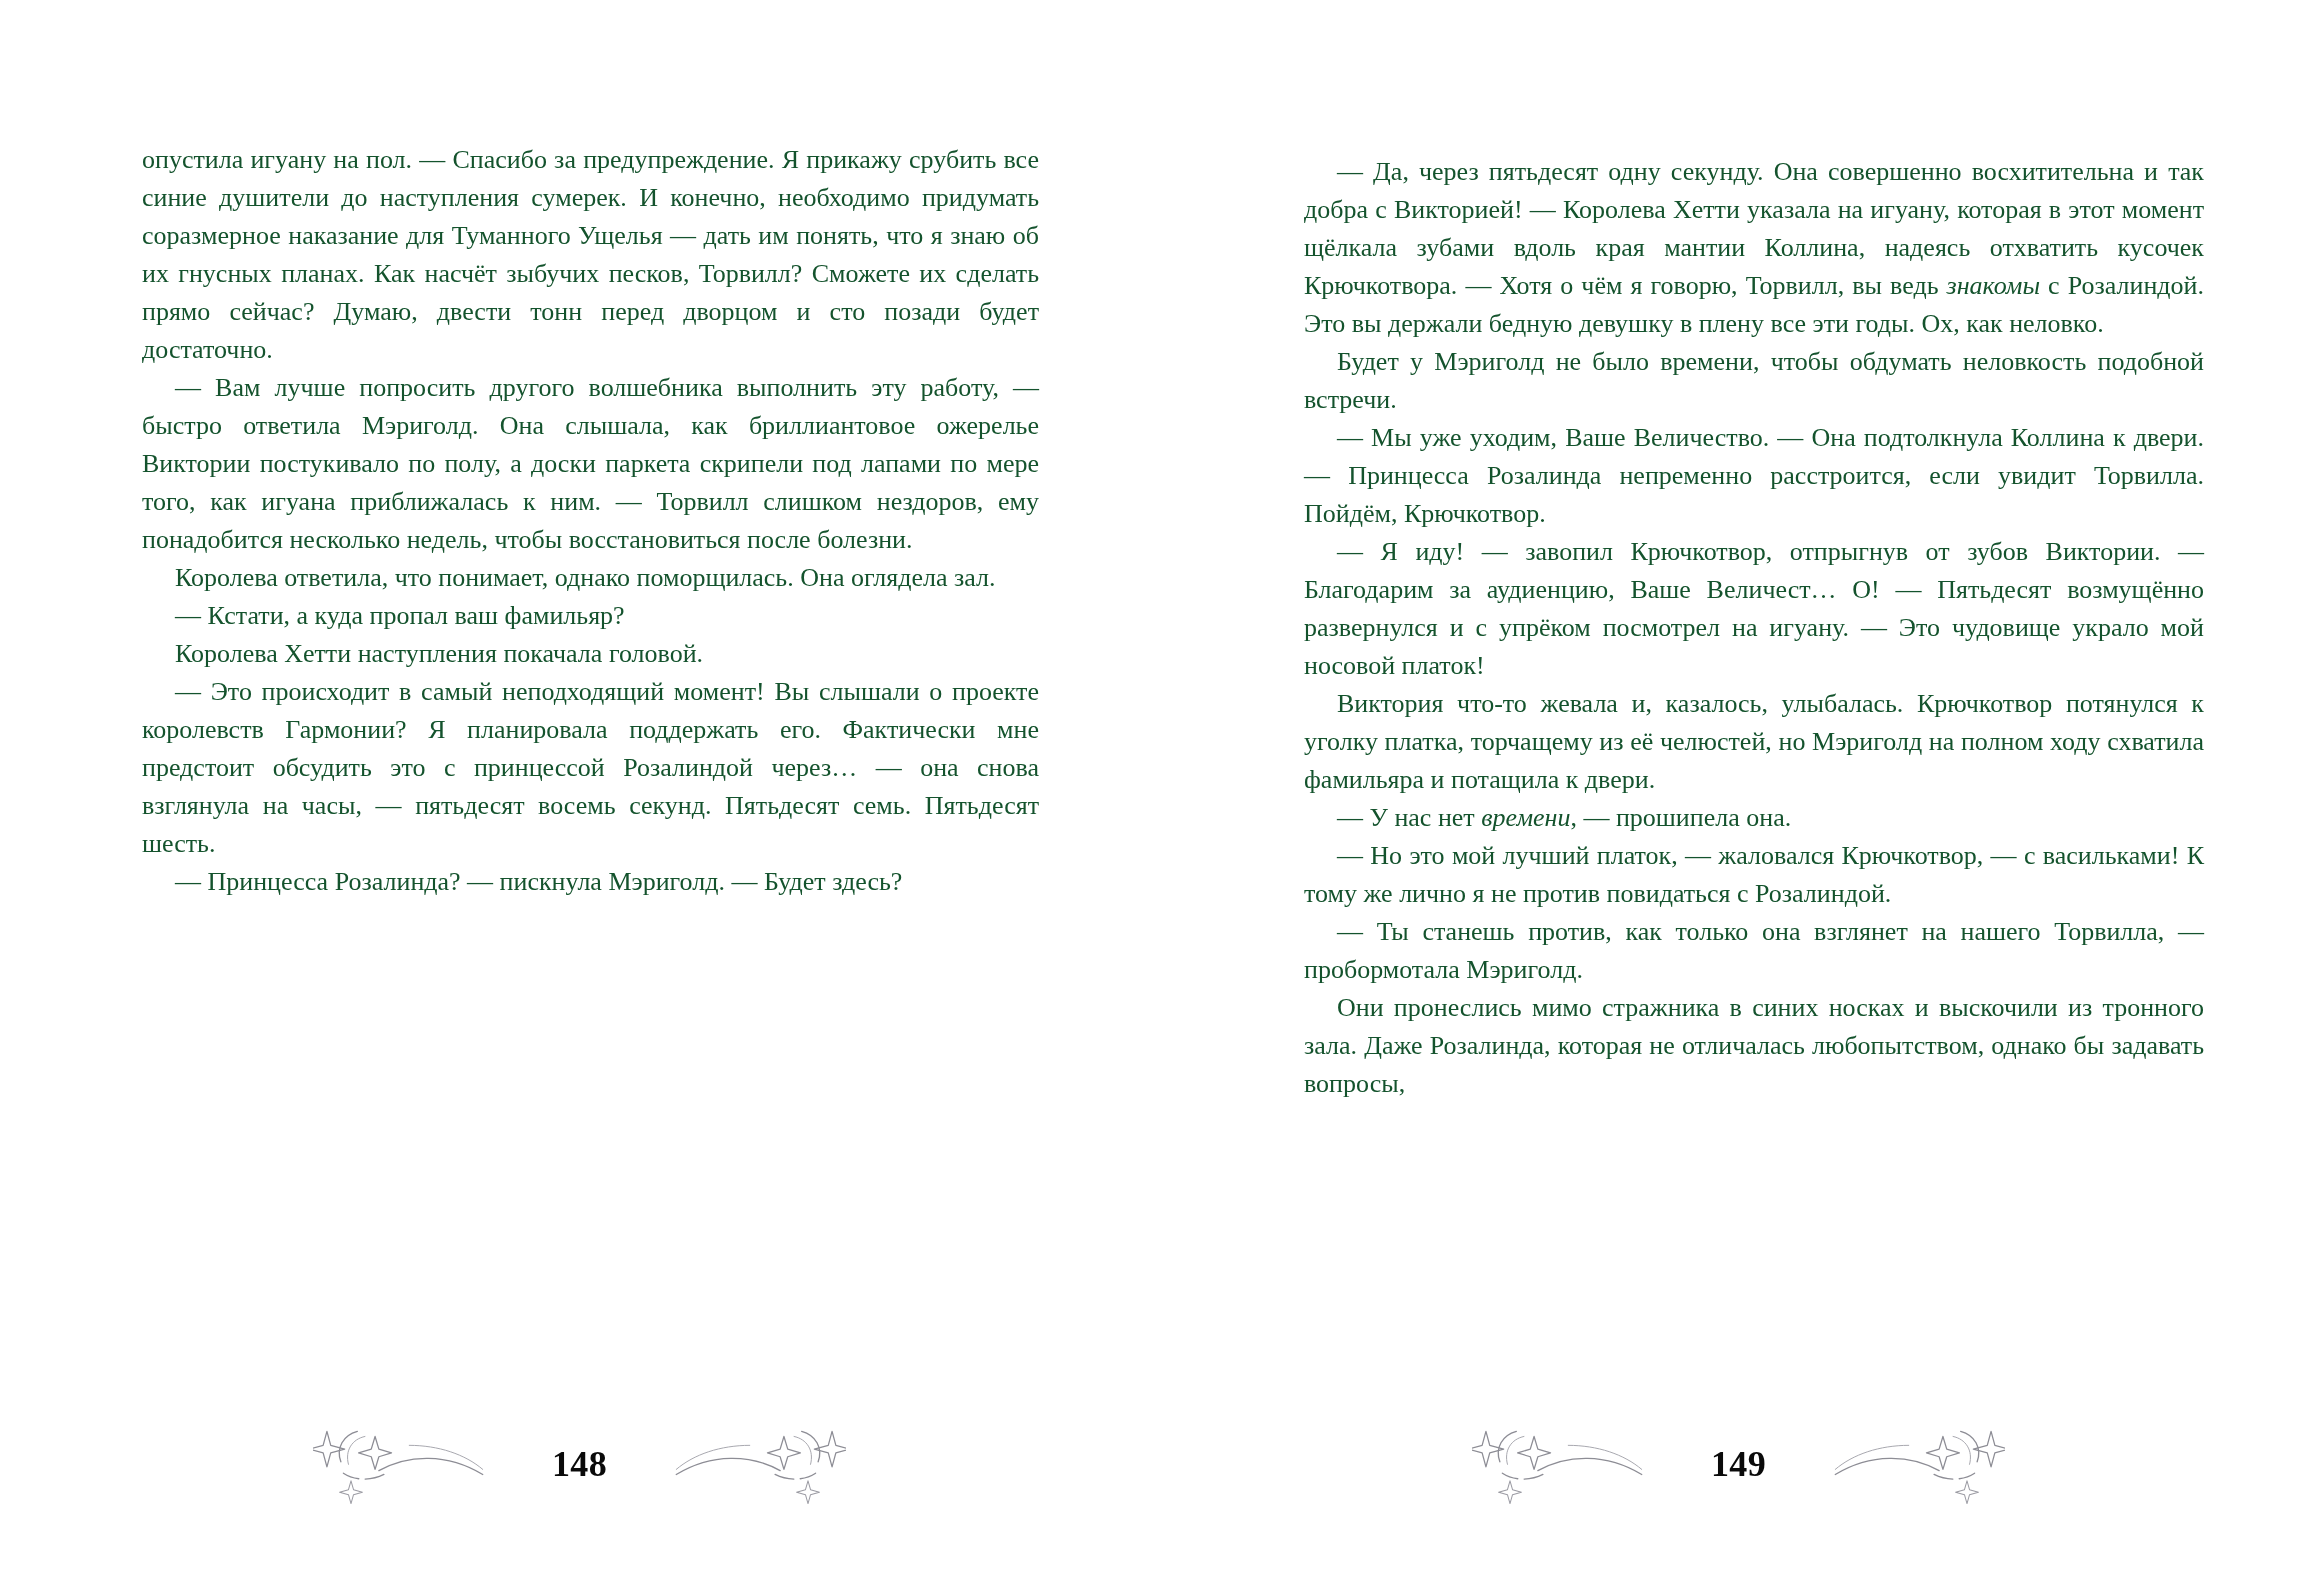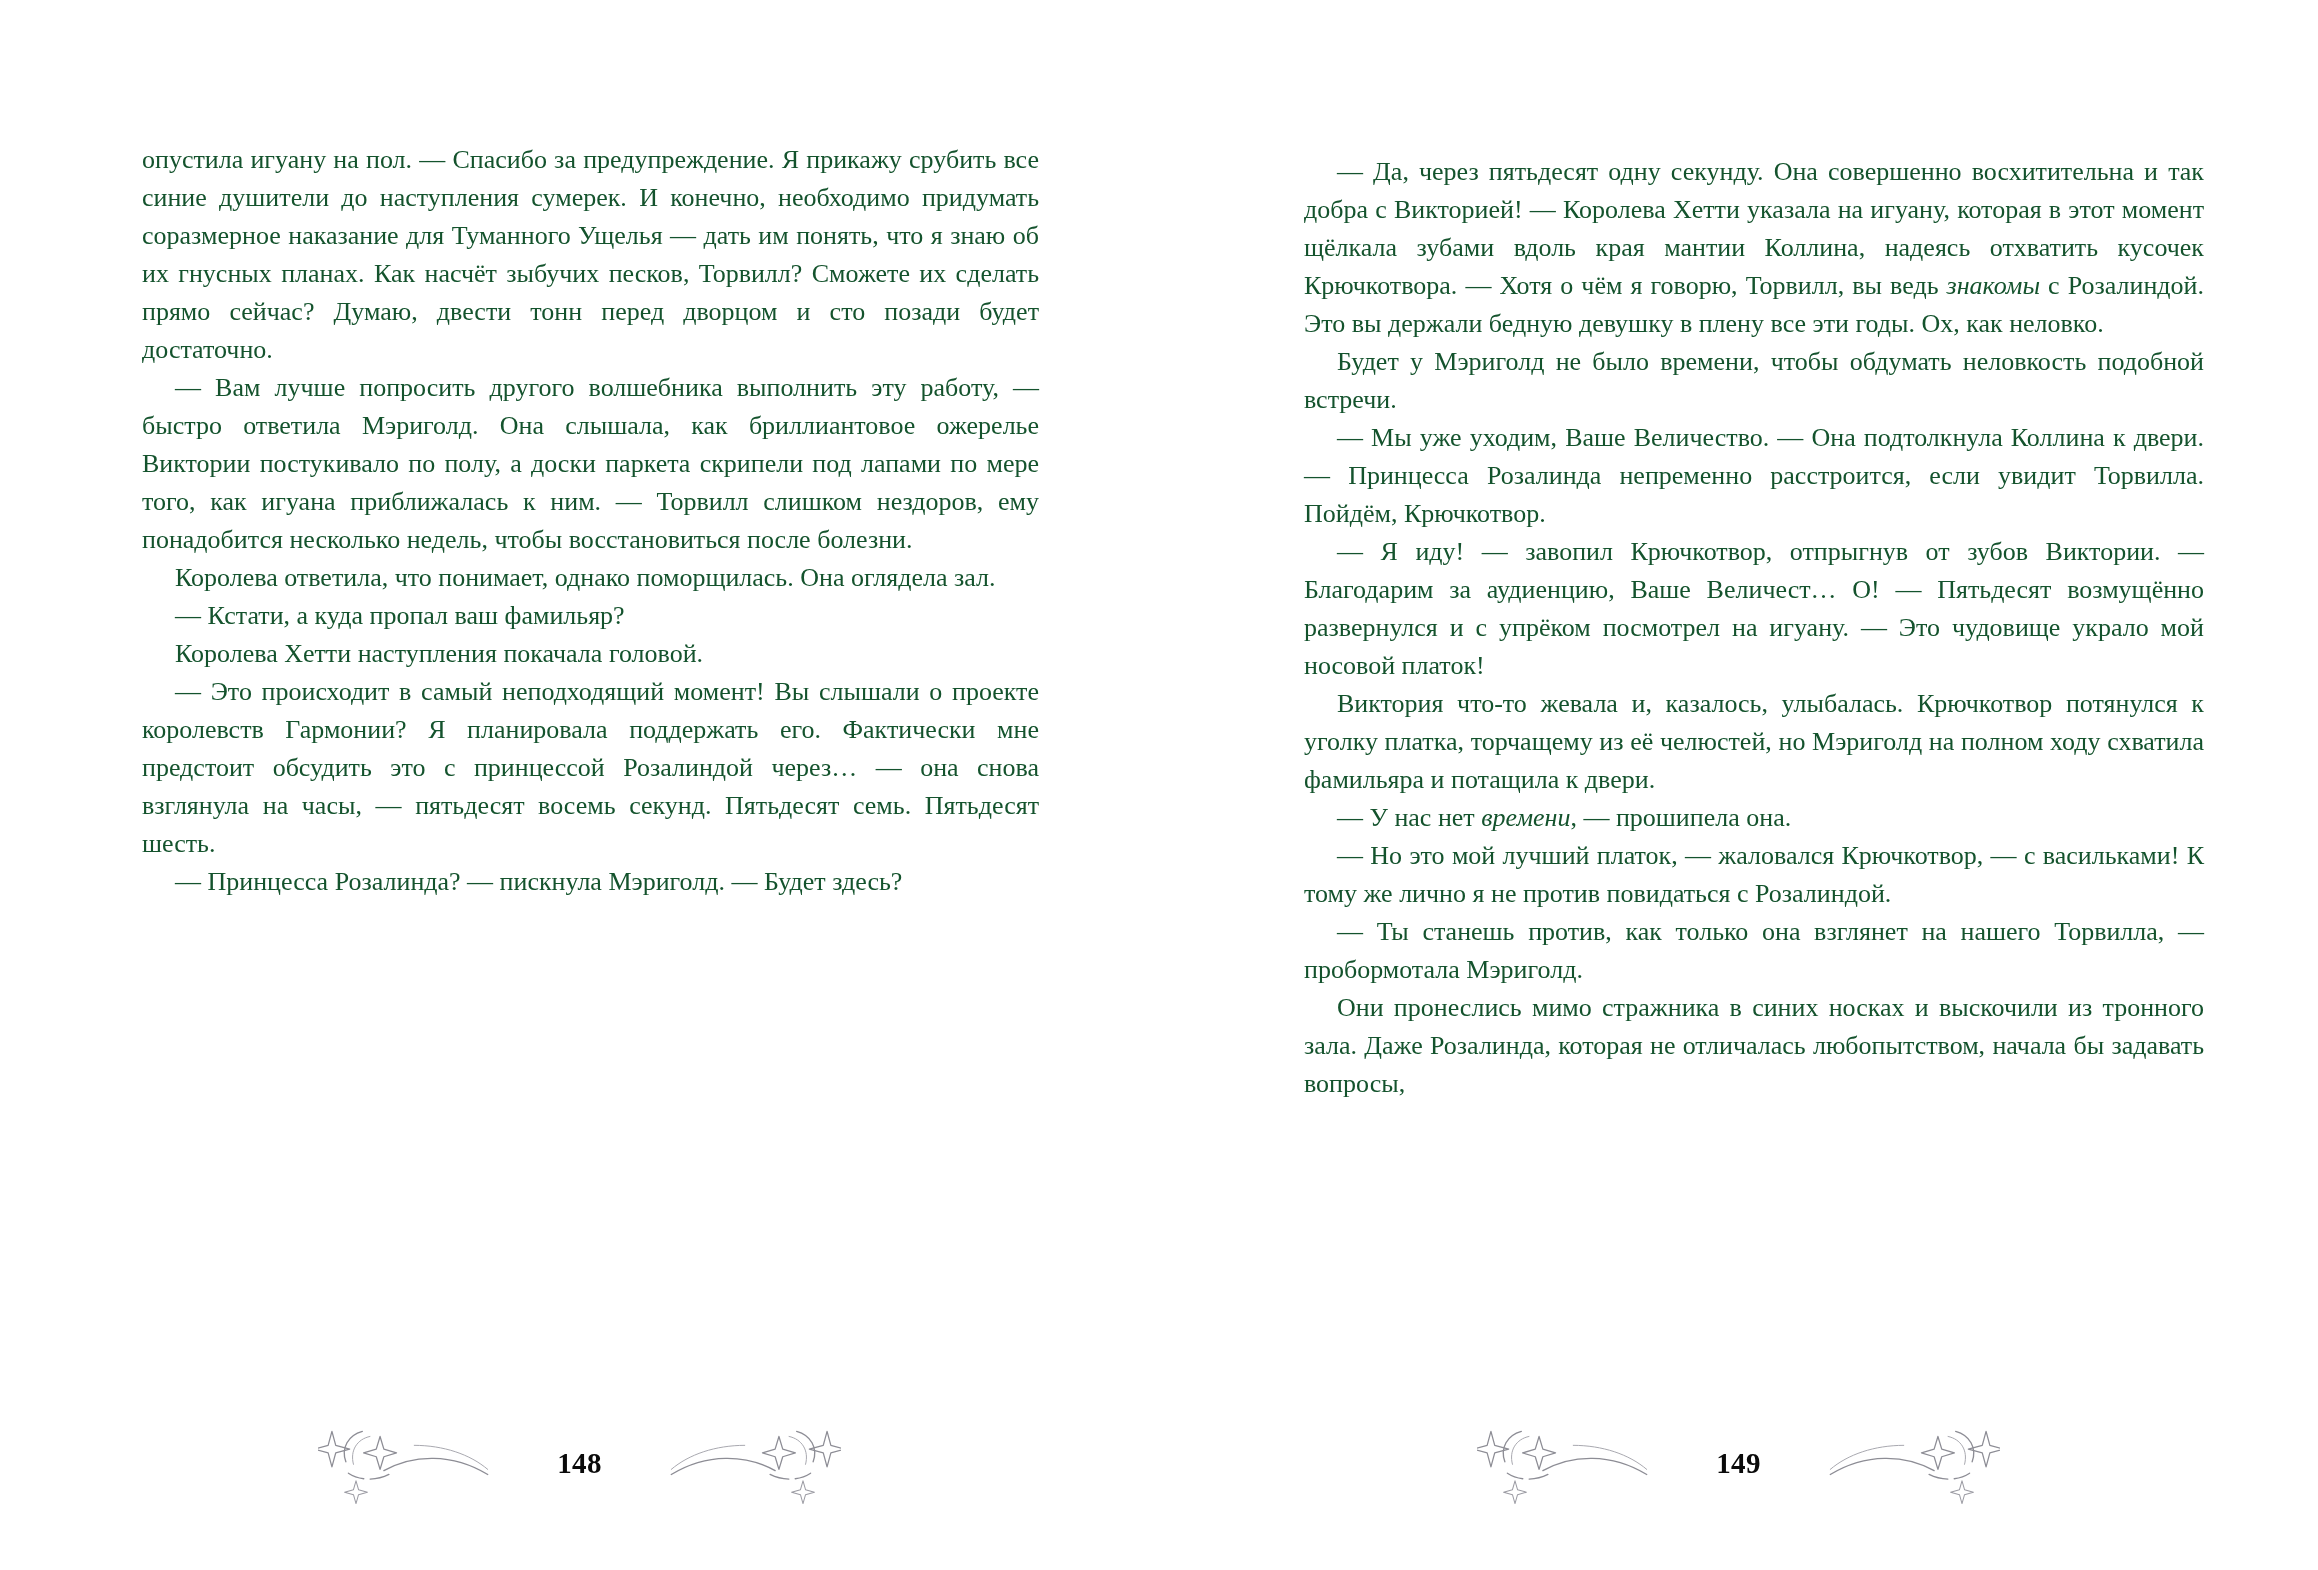--- a/index.html
+++ b/index.html
@@ -77,21 +77,21 @@
     align-items: center;
     justify-content: center;
     gap: 0px;
   }
   .folio-orn {
     display: block;
   }
   .folio-num {
     font-family: "Liberation Serif", "DejaVu Serif", serif;
     font-weight: bold;
-    font-size: 29px;
+    font-size: 36px;
     letter-spacing: 0.3px;
     color: #0a0a0a;
     padding: 0 11.4px;
     position: relative;
     top: -3.8px;
   }
 
   .orn-stroke {
     fill: none;
     stroke: #8d8d95;
@@ -169,21 +169,21 @@
   <div class="page page-right">
     <div class="column">
         <div class="para">— Да, через пятьдесят одну секунду. Она совершенно восхитительна и так добра с Викторией! — Королева Хетти указала на игуану, которая в этот момент щёлкала зубами вдоль края мантии Коллина, надеясь отхватить кусочек Крючкотвора. — Хотя о чём я говорю, Торвилл, вы ведь <em class="it">знакомы</em> с Розалиндой. Это вы держали бедную девушку в плену все эти годы. Ох, как неловко.</div>
         <div class="para">Будет у Мэриголд не было времени, чтобы обдумать неловкость подобной встречи.</div>
         <div class="para">— Мы уже уходим, Ваше Величество. — Она подтолкнула Коллина к двери. — Принцесса Розалинда непременно расстроится, если увидит Торвилла. Пойдём, Крючкотвор.</div>
         <div class="para">— Я иду! — завопил Крючкотвор, отпрыгнув от зубов Виктории. — Благодарим за аудиенцию, Ваше Величест… О! — Пятьдесят возмущённо развернулся и с упрёком посмотрел на игуану. — Это чудовище украло мой носовой платок!</div>
         <div class="para">Виктория что-то жевала и, казалось, улыбалась. Крючкотвор потянулся к уголку платка, торчащему из её челюстей, но Мэриголд на полном ходу схватила фамильяра и потащила к двери.</div>
         <div class="para">— У нас нет <em class="it">времени</em>, — прошипела она.</div>
         <div class="para">— Но это мой лучший платок, — жаловался Крючкотвор, — с васильками! К тому же лично я не против повидаться с Розалиндой.</div>
         <div class="para">— Ты станешь против, как только она взглянет на нашего Торвилла, — пробормотала Мэриголд.</div>
-        <div class="para">Они пронеслись мимо стражника в синих носках и выскочили из тронного зала. Даже Розалинда, которая не отличалась любопытством, начала бы задавать вопросы,</div>
+        <div class="para">Они пронеслись мимо стражника в синих носках и выскочили из тронного зала. Даже Розалинда, которая не отличалась любопытством, однако бы задавать вопросы,</div>
       </div>
 
     <div class="folio">
       <svg class="folio-orn" width="228" height="95" viewBox="0 0 360 150" aria-hidden="true">
         <path class="orn-star" d="M22 18 L28 40 L50 46 L28 52 L22 74 L16 52 L-6 46 L16 40 Z"></path>
         <path class="orn-stroke" d="M44 66 C36 44 48 24 70 18"></path>
         <path class="orn-stroke-thin" d="M56 70 C50 48 62 30 82 26"></path>
         <path class="orn-star" d="M98 26 L104 46 L124 52 L104 58 L98 78 L92 58 L72 52 L92 46 Z"></path>
         <path class="orn-star-sm" d="M60 96 L64 110 L78 114 L64 118 L60 132 L56 118 L42 114 L56 110 Z"></path>
         <path class="orn-stroke" d="M48 84 C66 96 92 96 112 86" stroke-dasharray="26 10 40 0"></path>

